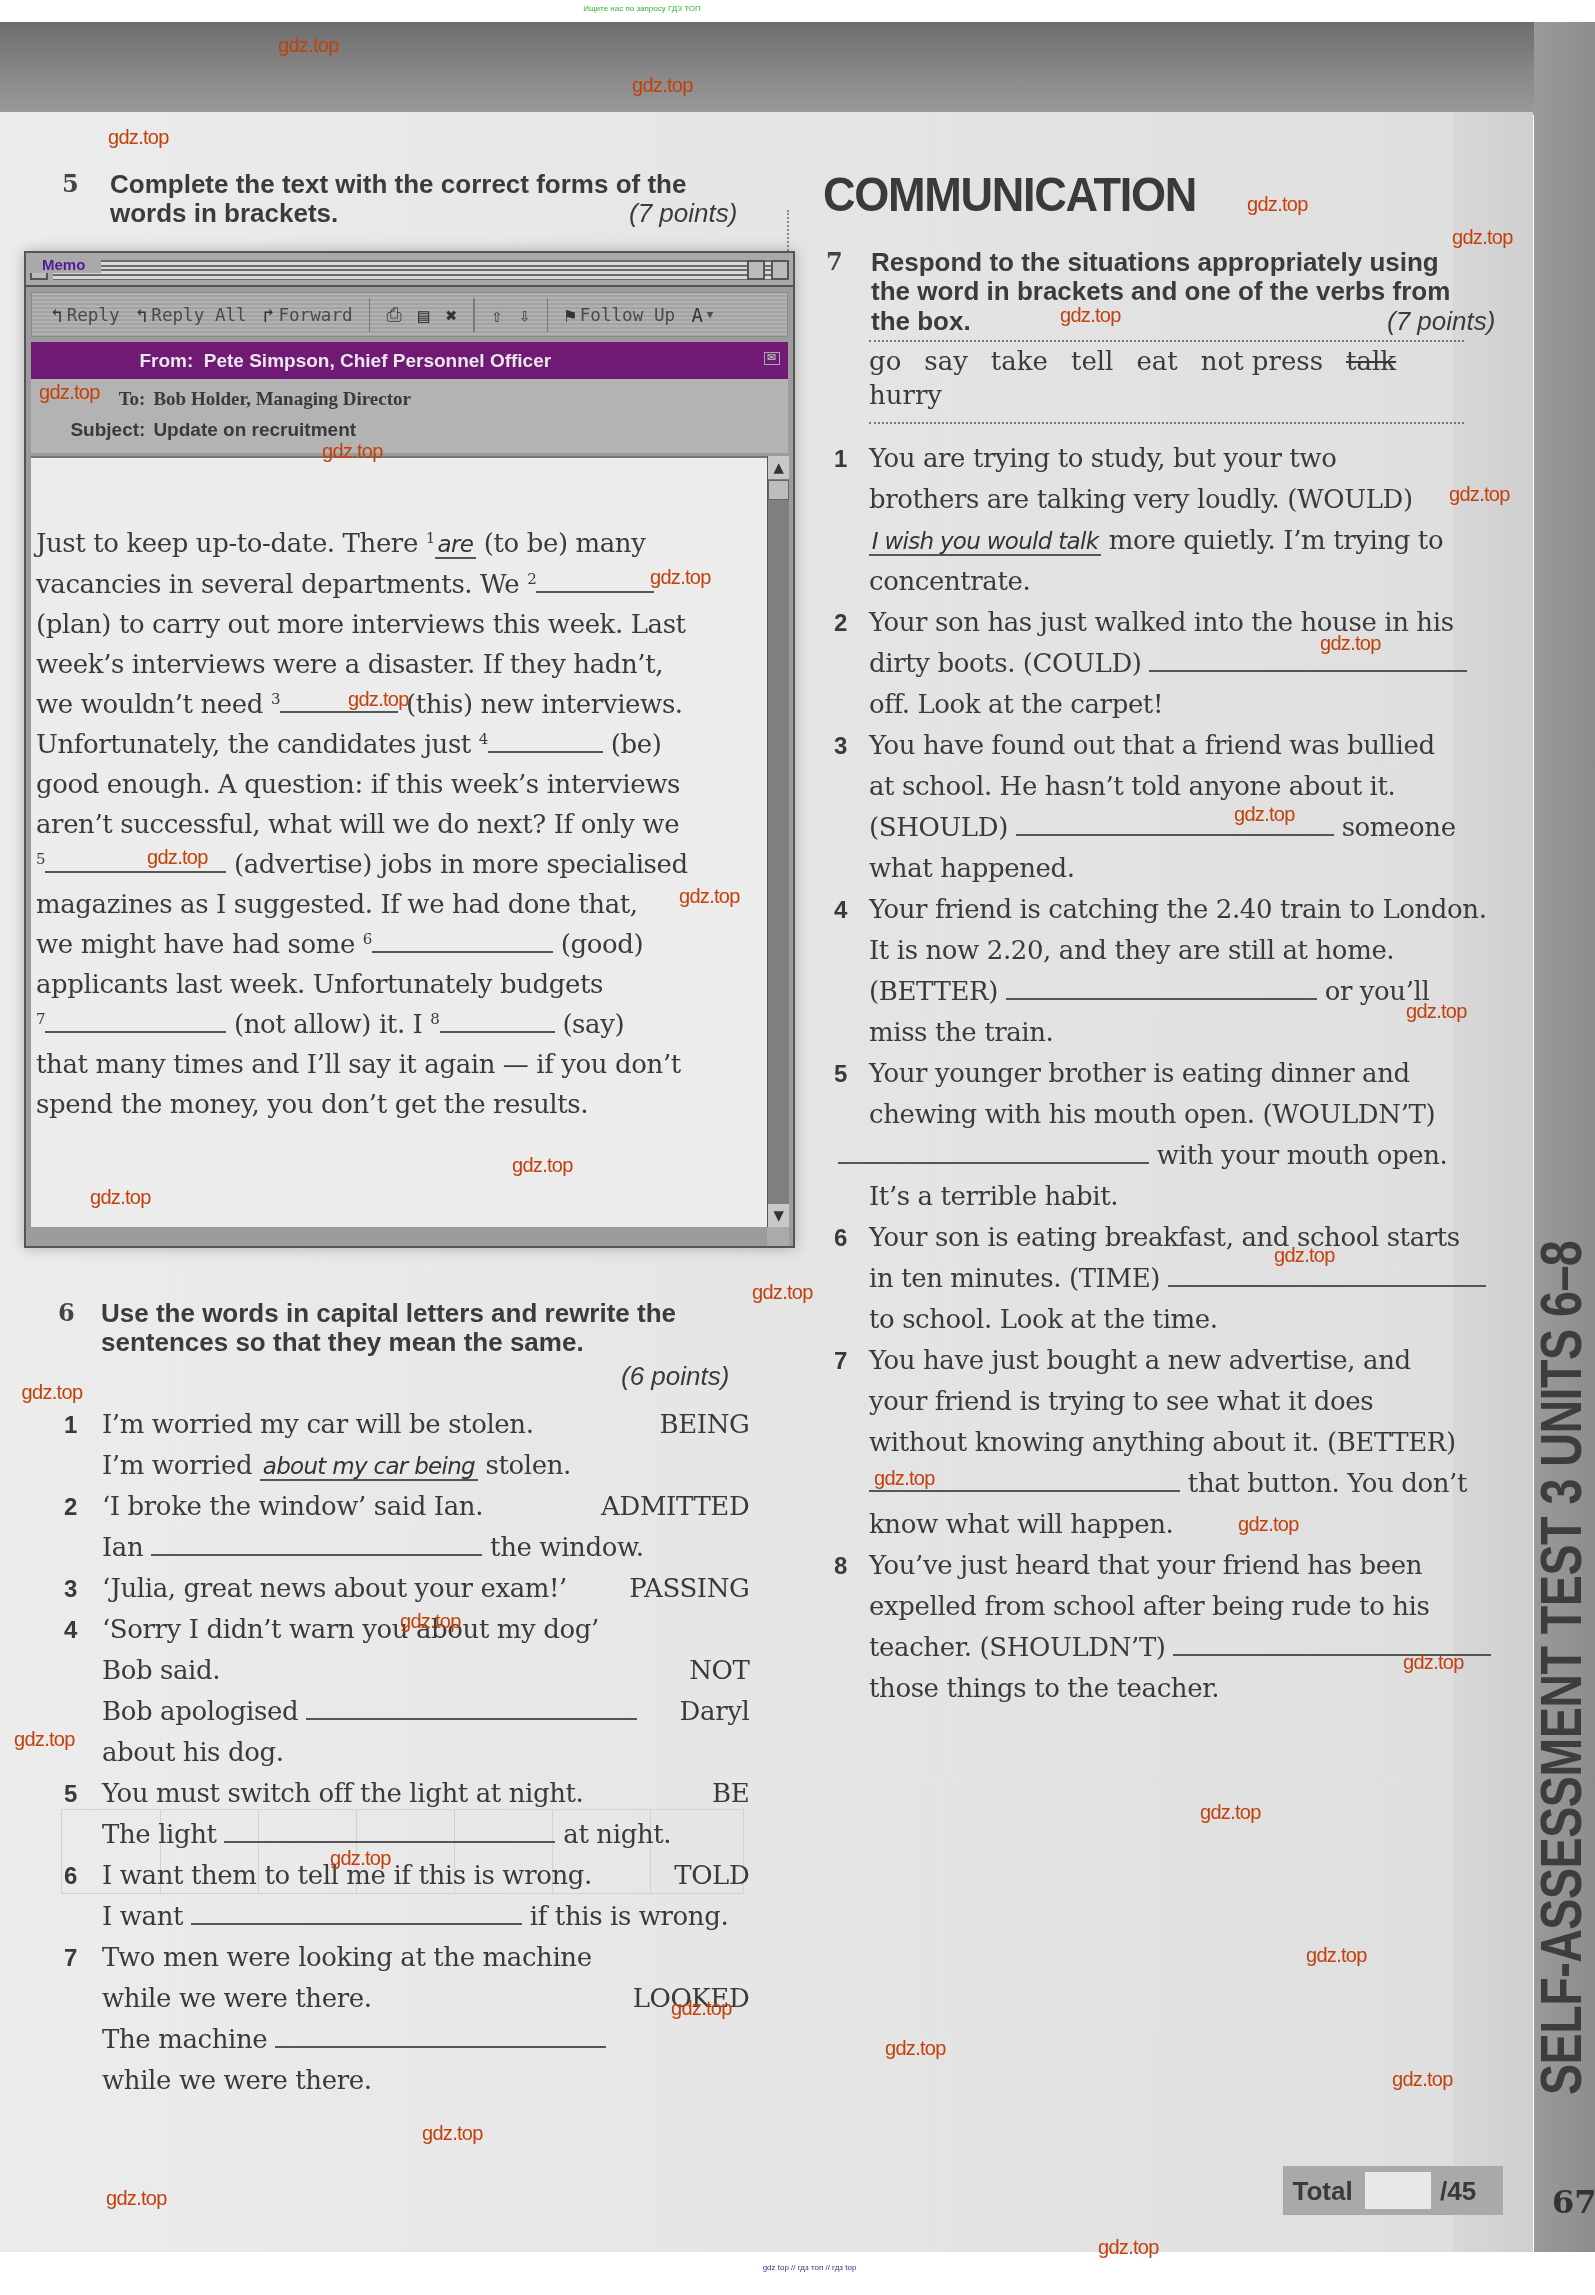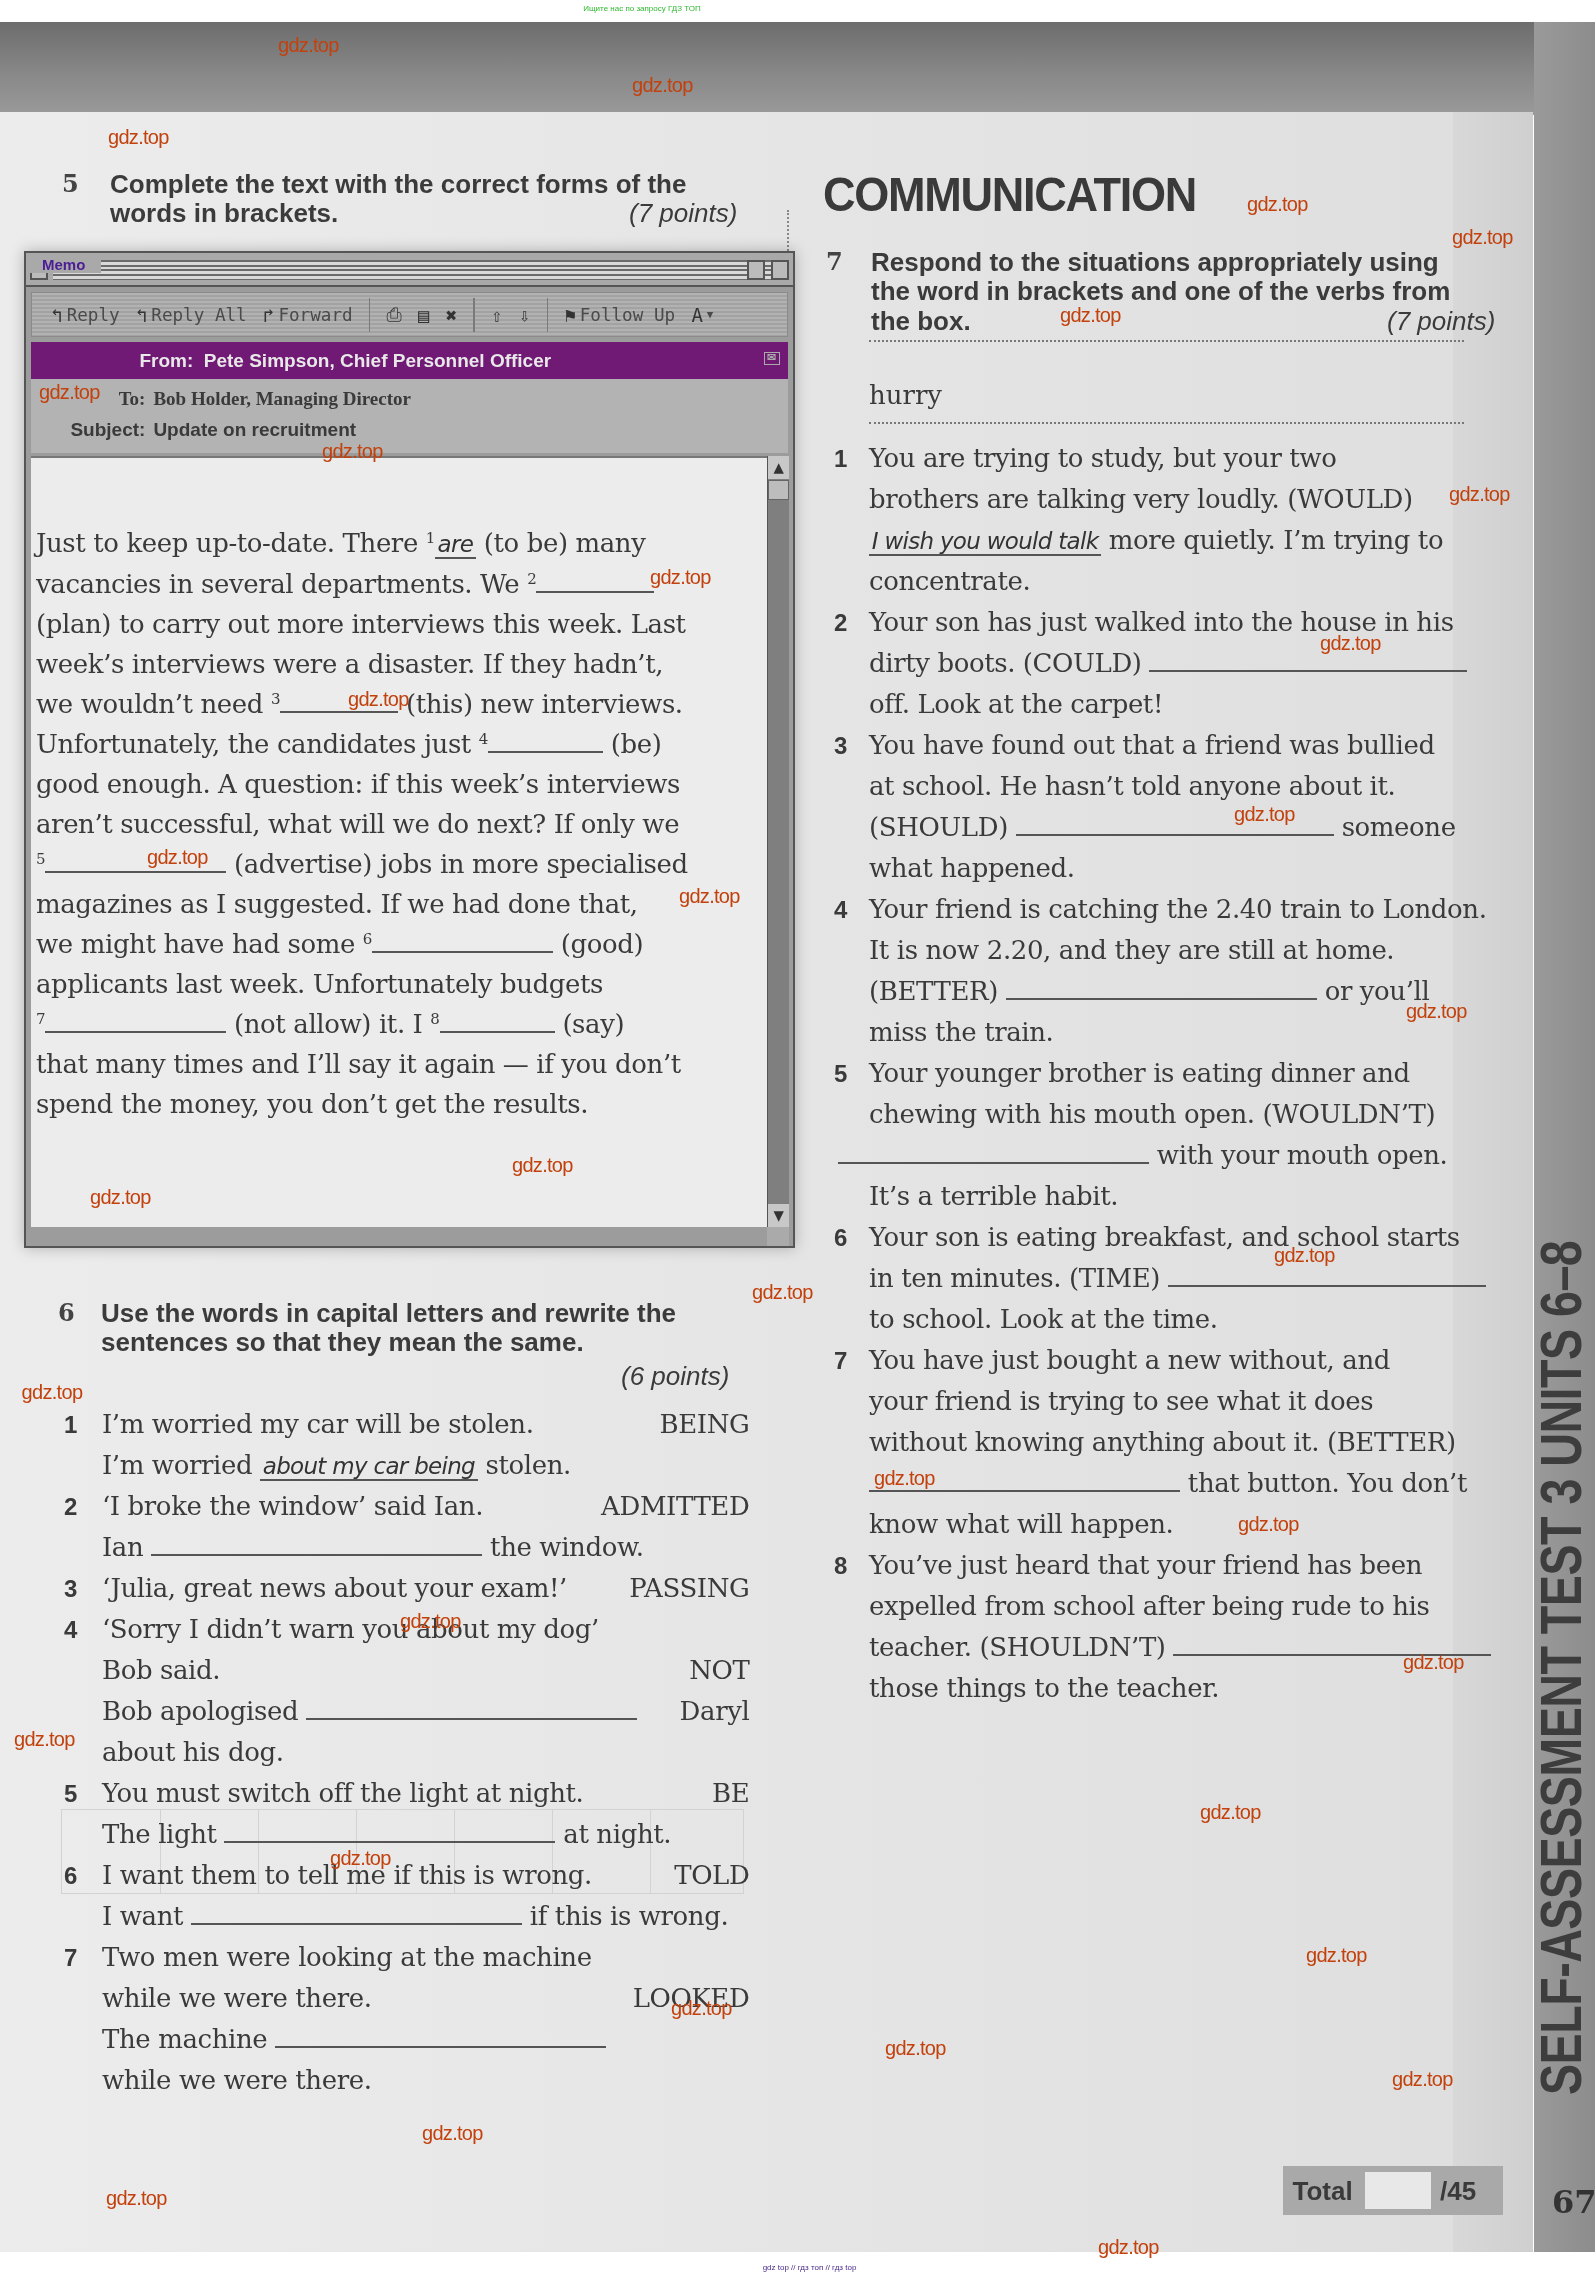--- a/index.html
+++ b/index.html
@@ -288,20 +288,29 @@
 </div>
 
 <div class="section-title">COMMUNICATION</div>
 <div class="ex-num" style="left:826px; top:247px;">7</div>
 <div class="ex-head" style="left:871px; top:247px;">Respond to the situations appropriately using</div>
 <div class="ex-head" style="left:871px; top:276px;">the word in brackets and one of the verbs from</div>
 <div class="ex-head" style="left:871px; top:306px;">the box.</div>
 <div class="points" style="left:1387px; top:306px;">(7 points)</div>
 
 <div class="verb-box">
+  <div class="verbs">
+    <span>go</span>
+    <span>say</span>
+    <span>take</span>
+    <span>tell</span>
+    <span>eat</span>
+    <span>not press</span>
+    <span class="strike">talk</span>
+  </div>
   <div class="hurry">hurry</div>
 </div>
 
 <div class="ex7-items">
   <div class="line">
       <span class="n">1</span>
       <span class="t">You are trying to study, but your two</span>
     </div>
   <div class="line">
       <span class="t">brothers are talking very loudly. (WOULD)</span>
@@ -366,21 +375,21 @@
       <span class="t">Your son is eating breakfast, and school starts</span>
     </div>
   <div class="line">
       <span class="t"><span>in ten minutes. (TIME) </span><span class="blank" style="width:318px;"></span></span>
     </div>
   <div class="line">
       <span class="t">to school. Look at the time.</span>
     </div>
   <div class="line">
       <span class="n">7</span>
-      <span class="t">You have just bought a new without, and</span>
+      <span class="t">You have just bought a new advertise, and</span>
     </div>
   <div class="line">
       <span class="t">your friend is trying to see what it does</span>
     </div>
   <div class="line">
       <span class="t">without knowing anything about it. (BETTER)</span>
     </div>
   <div class="line">
       <span class="t"><span class="blank" style="width:311px;"></span><span> that button. You don’t</span></span>
     </div>

